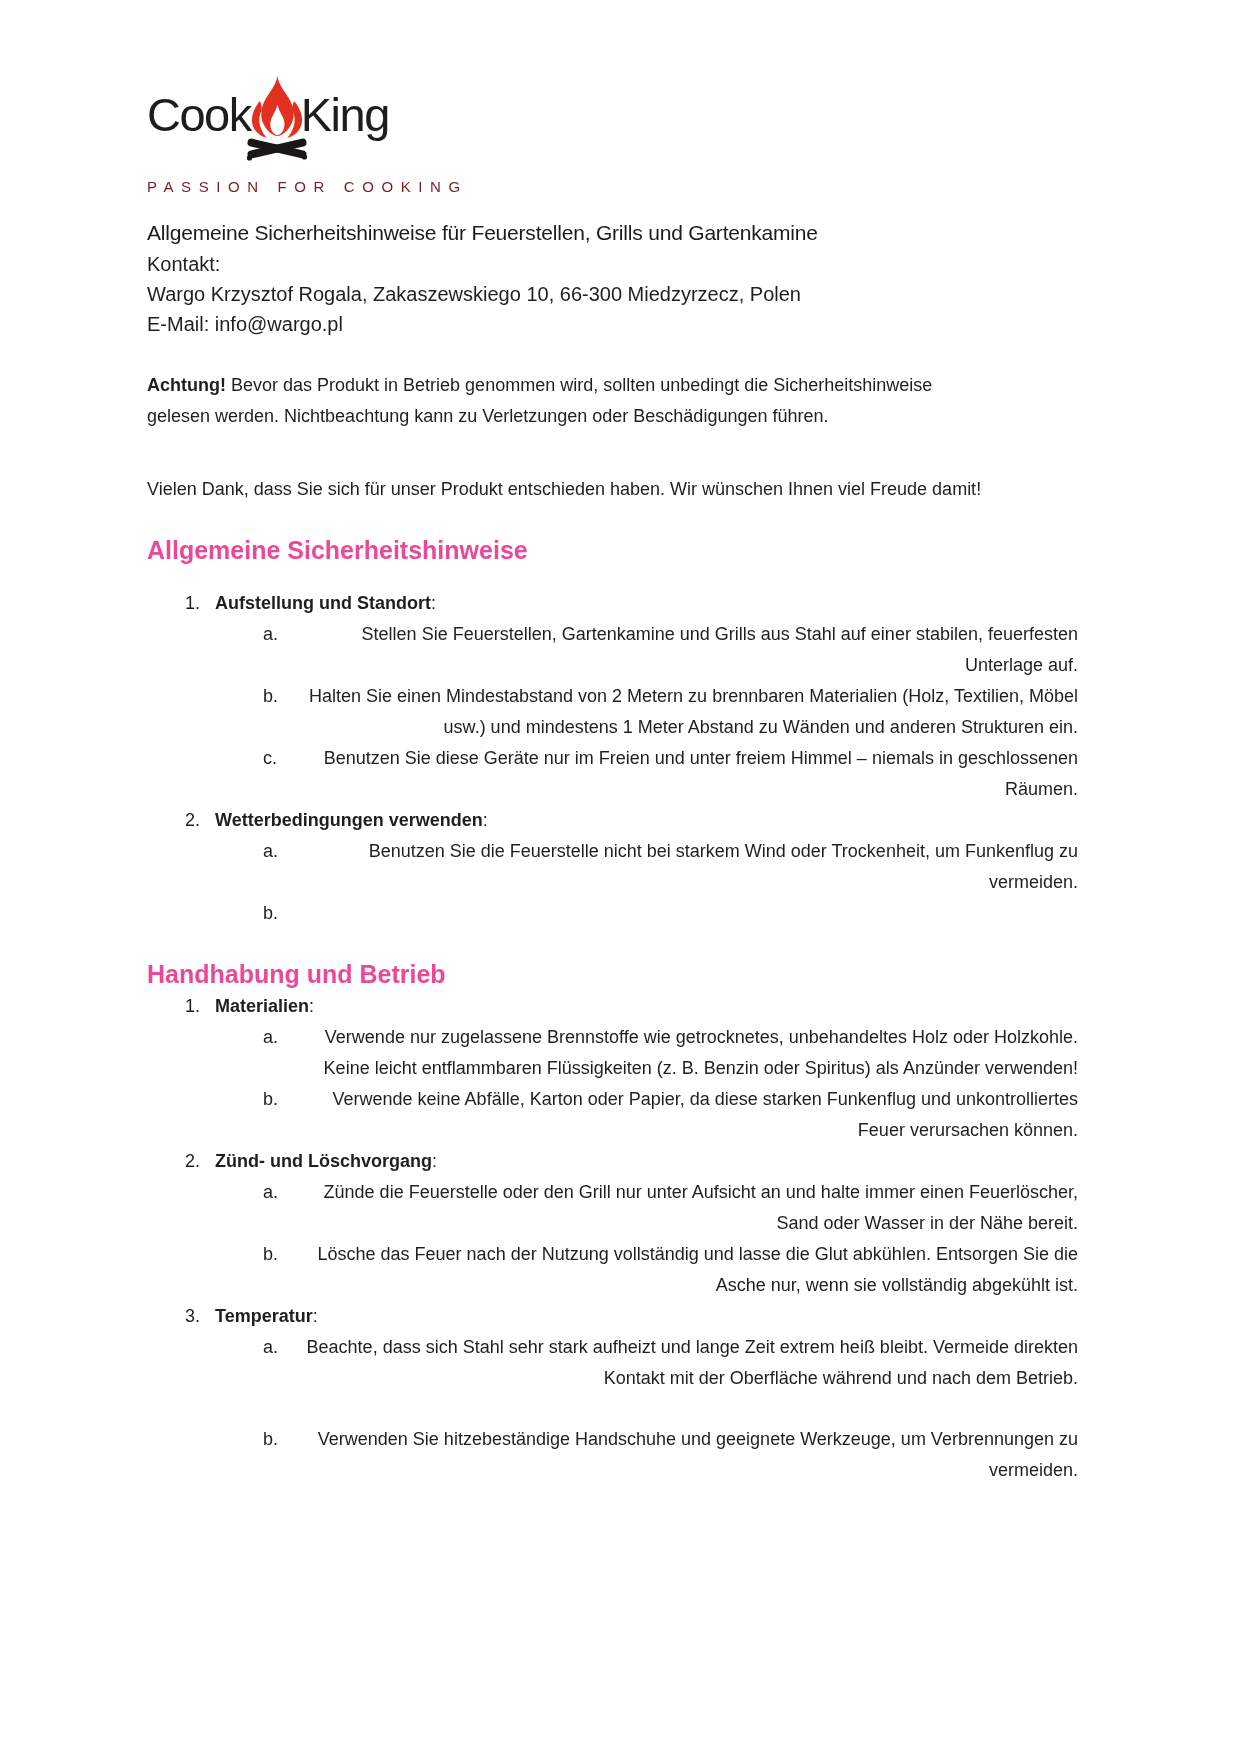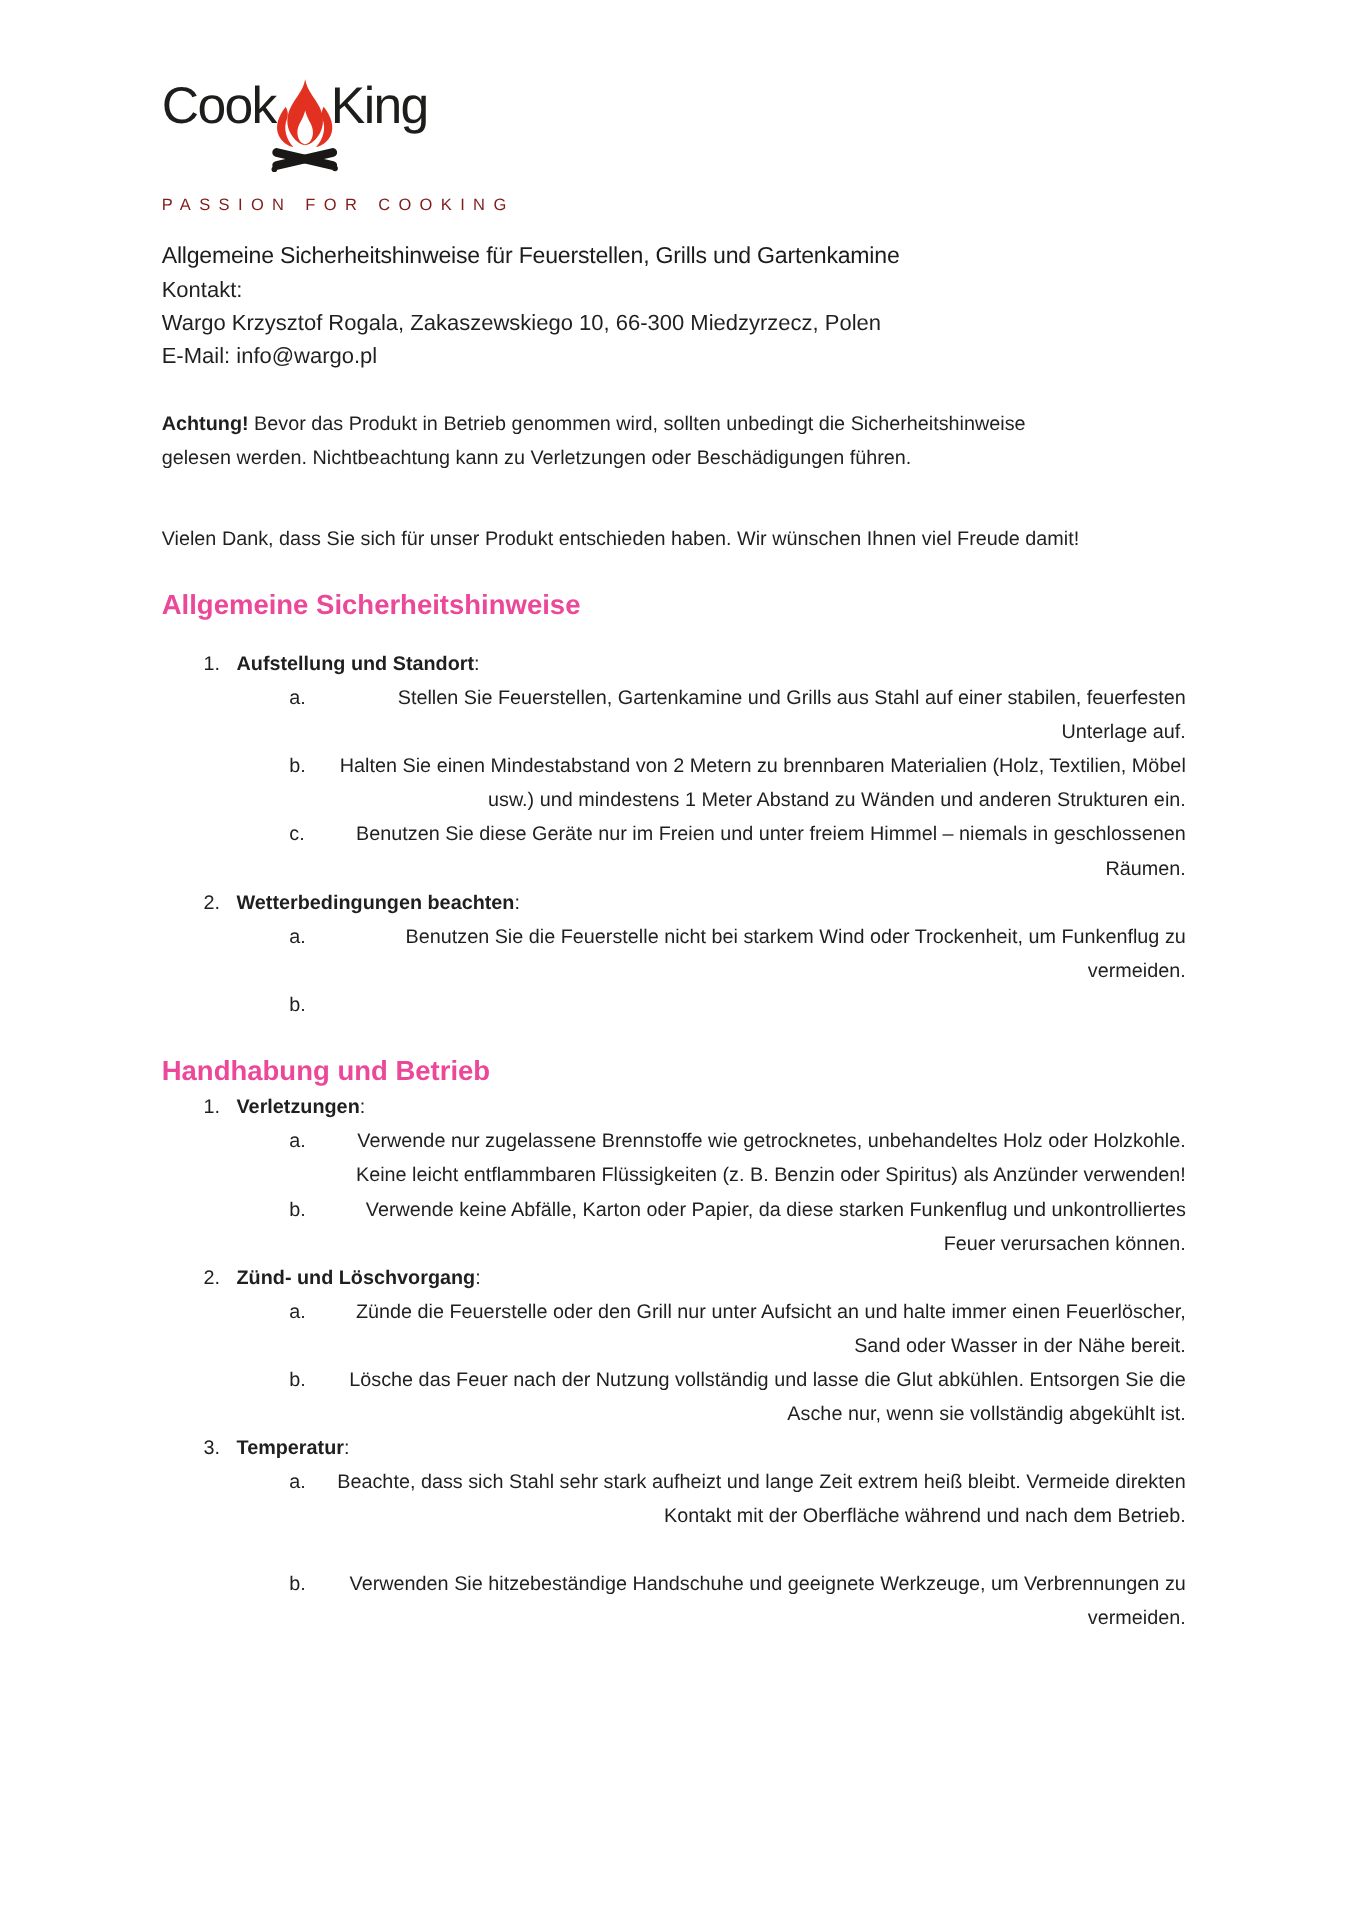--- a/index.html
+++ b/index.html
@@ -8,21 +8,21 @@
     width: 1240px; height: 1754px;
     font-family: "Liberation Sans", sans-serif;
     color: #1f1f1f;
     position: relative;
     overflow: hidden;
   }
   .page { padding: 72px 110px 0 147px; }
 
   
   .logo { margin-bottom: 0; }
-  .logo-row { display: flex; align-items: flex-start; height: 92px; }
+  .logo-row { display: flex; align-items: center; height: 92px; }
   .brand {
     font-size: 47px; line-height: 1;
     color: #1d1d1b; letter-spacing: -1.5px;
     padding-bottom: 8px;
   }
   .flame-svg { margin: 0 -7px -4px -5px; }
   .tagline {
     font-size: 15px; letter-spacing: 7.6px;
     color: #7f1d1d; font-weight: 500;
     margin-top: 14px;
@@ -124,21 +124,21 @@
               <div class="sub">
                 <span class="letter">c.</span>
                 <span class="sub-text">Benutzen Sie diese Geräte nur im Freien und unter freiem Himmel – niemals in geschlossenen Räumen.</span>
               </div>
             </div>
         </div>
 
         <div class="item">
           <div class="item-head">
             <span class="num">2.</span>
-            <span class="item-label"><b>Wetterbedingungen beachten</b><span>:</span></span>
+            <span class="item-label"><b>Wetterbedingungen verwenden</b><span>:</span></span>
           </div>
           <div class="subs">
 
               <div class="sub">
                 <span class="letter">a.</span>
                 <span class="sub-text">Benutzen Sie die Feuerstelle nicht bei starkem Wind oder Trockenheit, um Funkenflug zu vermeiden.</span>
               </div>
 
               <div class="sub">
                 <span class="letter">b.</span>
@@ -148,21 +148,21 @@
       </div>
   </div>
 
   <div class="section">
     <div class="section-heading">Handhabung und Betrieb</div>
     <div class="olist olist-second">
 
         <div class="item">
           <div class="item-head">
             <span class="num">1.</span>
-            <span class="item-label"><b>Verletzungen</b><span>:</span></span>
+            <span class="item-label"><b>Materialien</b><span>:</span></span>
           </div>
           <div class="subs">
 
               <div class="sub">
                 <span class="letter">a.</span>
                 <span class="sub-text">Verwende nur zugelassene Brennstoffe wie getrocknetes, unbehandeltes Holz oder Holzkohle. Keine leicht entflammbaren Flüssigkeiten (z. B. Benzin oder Spiritus) als Anzünder verwenden!</span>
               </div>
 
               <div class="sub">
                 <span class="letter">b.</span>

